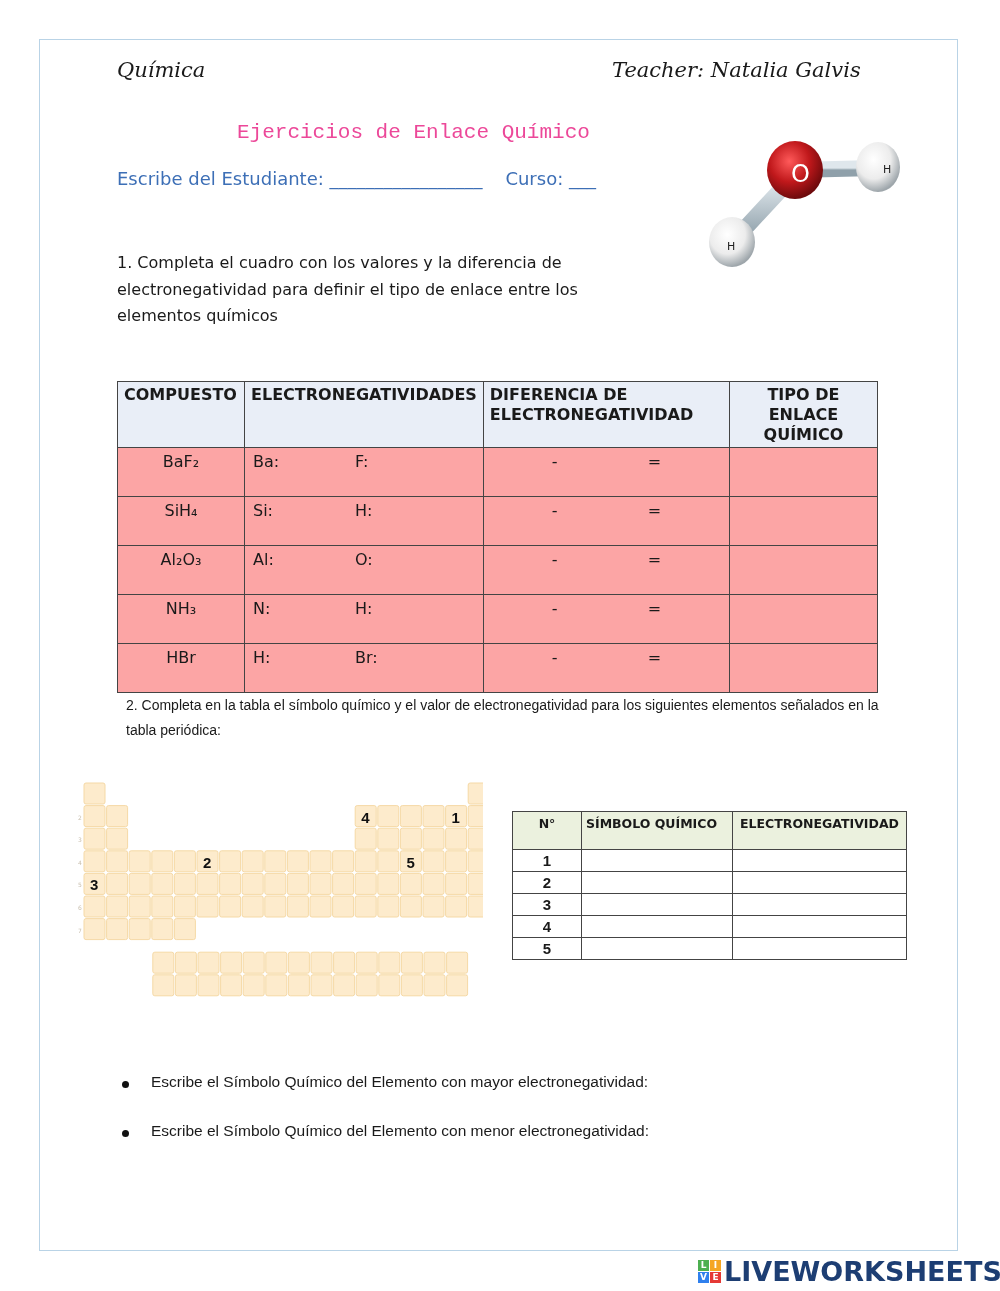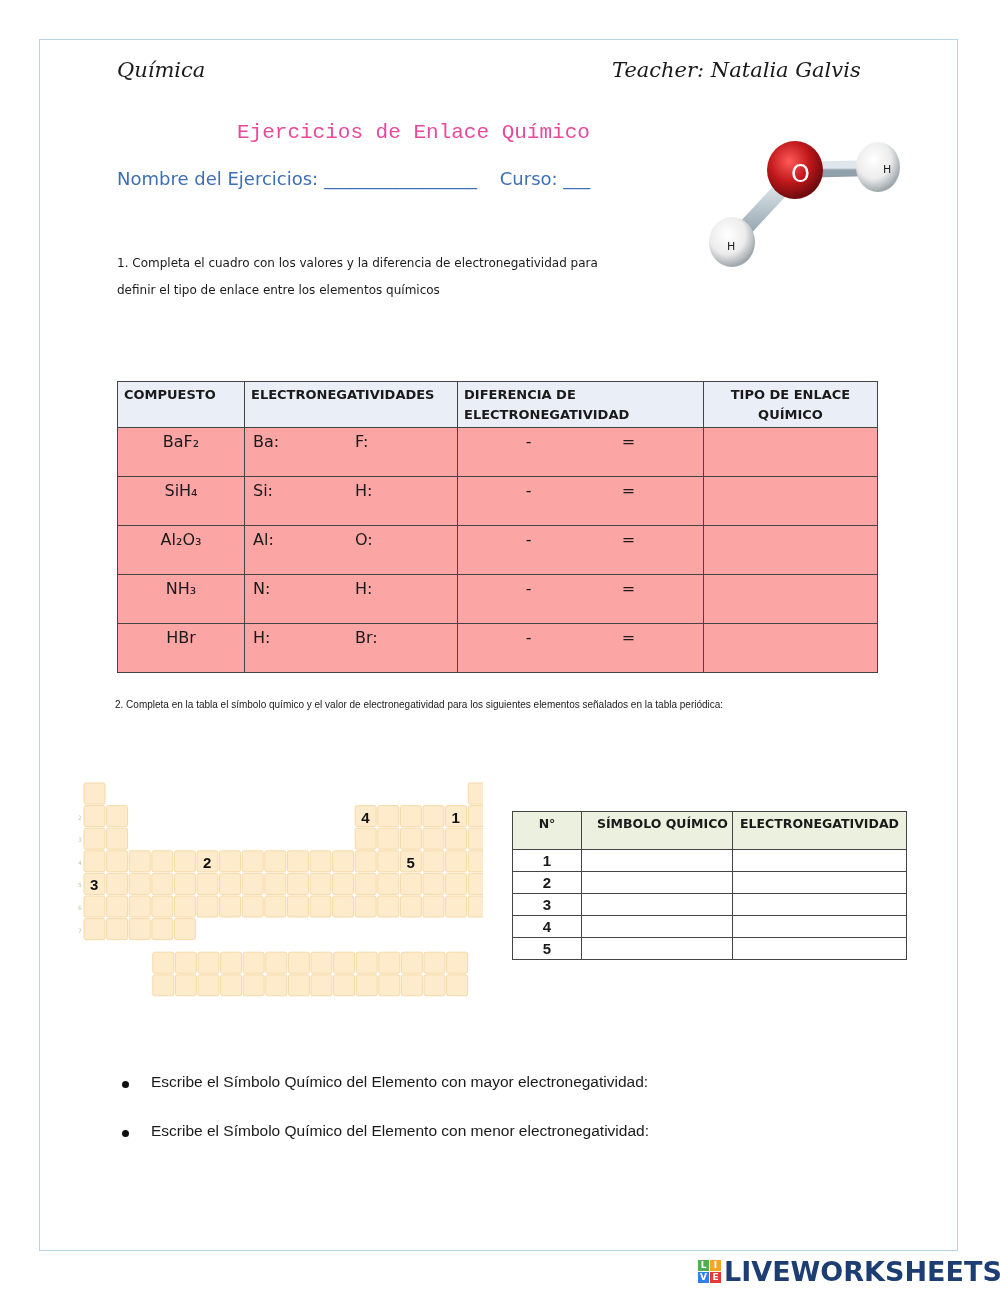--- a/index.html
+++ b/index.html
@@ -2,31 +2,31 @@
 <html><head>
 <meta charset="utf-8">
 <style>
   html, body { margin:0; padding:0; background:#ffffff; }
   body { width:1000px; height:1291px; position:relative; overflow:hidden; font-family:"DejaVu Sans", sans-serif; color:#1a1a1a; }
   .page { position:absolute; left:39px; top:39px; width:919px; height:1212px; border:1px solid #b9d3e6; box-sizing:border-box; }
   .hand { font-family:"DejaVu Serif", serif; font-style:italic; font-size:21px; color:#1a1a1a; position:absolute; }
   .title { position:absolute; left:237px; top:121px; font-size:21px; color:#ec4899; font-family:Liberation Mono, monospace; }
   .student { position:absolute; left:117px; top:168px; font-size:18px; color:#3d6fb6; white-space:pre; }
   .molecule { position:absolute; left:695px; top:125px; width:215px; height:150px; }
-  .q1 { position:absolute; left:117px; top:250px; width:520px; font-size:12px; line-height:26.5px; }
+  .q1 { position:absolute; left:117px; top:250px; width:520px; font-size:16px; line-height:26.5px; }
   table { border-collapse:collapse; position:absolute; }
   .t1 { left:117px; top:381px; width:761px; font-size:16px; }
-  .t1 th { background:#e9eef7; font-size:13px; font-weight:bold; border:1px solid #444; vertical-align:top; padding:3px 6px 2px; line-height:20px; }
+  .t1 th { background:#e9eef7; font-size:16px; font-weight:bold; border:1px solid #444; vertical-align:top; padding:3px 6px 2px; line-height:20px; }
   .t1 td { background:#fca5a5; border:1px solid #444; height:44px; vertical-align:top; padding:4px 8px 0; font-size:16px; }
   .t1 td.c { text-align:center; }
   .t1 .en { display:flex; }
   .t1 .en span:first-child { width:102px; }
   .t1 .diff { display:flex; justify-content:center; }
   .t1 .diff span:first-child { width:96px; }
-  .q2 { position:absolute; left:115px; top:693px; width:780px; font-family:"Liberation Sans", sans-serif; font-size:10px; line-height:24.5px; }
+  .q2 { position:absolute; left:126px; top:693px; width:780px; font-family:"Liberation Sans", sans-serif; font-size:14px; line-height:24.5px; }
   .ptable { position:absolute; left:78px; top:778px; width:405px; height:230px; }
   .t2 { left:512px; top:811px; width:395px; font-size:13px; }
   .t2 th { background:#ebf1de; border:1px solid #444; font-size:12.5px; font-weight:bold; vertical-align:top; padding:3px 4px; line-height:17px; }
   .t2 td { border:1px solid #444; height:21px; padding:0; font-family:"Liberation Sans", sans-serif; font-weight:bold; font-size:15px; text-align:center; }
   .bullets { position:absolute; left:117px; top:1073px; font-family:"Liberation Sans", sans-serif; font-size:15.5px; }
   .bullets .b { position:relative; height:24px; margin-bottom:25px; }
   .bullets .dot { position:absolute; left:5px; top:8px; width:7px; height:7px; border-radius:50%; background:#111; }
   .bullets .txt { position:absolute; left:34px; top:0; white-space:nowrap; }
   .logo { position:absolute; left:698px; top:1256px; height:30px; display:flex; align-items:center; }
   .logo .grid { display:grid; grid-template-columns:11px 11px; grid-template-rows:11px 11px; gap:1px; margin-right:3px; }
@@ -35,21 +35,21 @@
 </style>
 </head>
 <body>
 
 <div class="page"></div>
 
 <div class="hand" style="left:117px; top:58px;">Química</div>
 <div class="hand" style="left:612px; top:58px;">Teacher: Natalia Galvis</div>
 
 <div class="title">Ejercicios de Enlace Químico</div>
-<div class="student">Nombre del Ejercicios: _________________    Curso: ___</div>
+<div class="student">Escribe del Estudiante: _________________    Curso: ___</div>
 
 <svg class="molecule" viewBox="0 0 215 150">
   <defs>
     <radialGradient id="gO" cx="40%" cy="35%" r="65%">
       <stop offset="0%" stop-color="#ff5a5a"></stop>
       <stop offset="55%" stop-color="#c0181b"></stop>
       <stop offset="100%" stop-color="#6e0a0c"></stop>
     </radialGradient>
     <radialGradient id="gH" cx="40%" cy="35%" r="65%">
       <stop offset="0%" stop-color="#ffffff"></stop>
@@ -284,21 +284,21 @@
     <text x="125" y="89.80000000000001" font-size="15" font-weight="bold" fill="#111" font-family="Liberation Sans, sans-serif">2</text>
     <text x="12" y="112.4" font-size="15" font-weight="bold" fill="#111" font-family="Liberation Sans, sans-serif">3</text>
     <text x="283.20000000000005" y="44.6" font-size="15" font-weight="bold" fill="#111" font-family="Liberation Sans, sans-serif">4</text>
     <text x="328.40000000000003" y="89.80000000000001" font-size="15" font-weight="bold" fill="#111" font-family="Liberation Sans, sans-serif">5</text>
   </svg>
 
 <table class="t2">
   <thead>
     <tr style="height:38px;">
       <th style="width:60px; text-align:center;">N°</th>
-      <th style="width:142px; text-align:right;">SÍMBOLO QUÍMICO</th>
+      <th style="width:142px; text-align:left;">SÍMBOLO QUÍMICO</th>
       <th style="text-align:center;">ELECTRONEGATIVIDAD</th>
     </tr>
   </thead>
   <tbody>
     <tr>
         <td>1</td>
         <td></td>
         <td></td>
       </tr>
     <tr>

